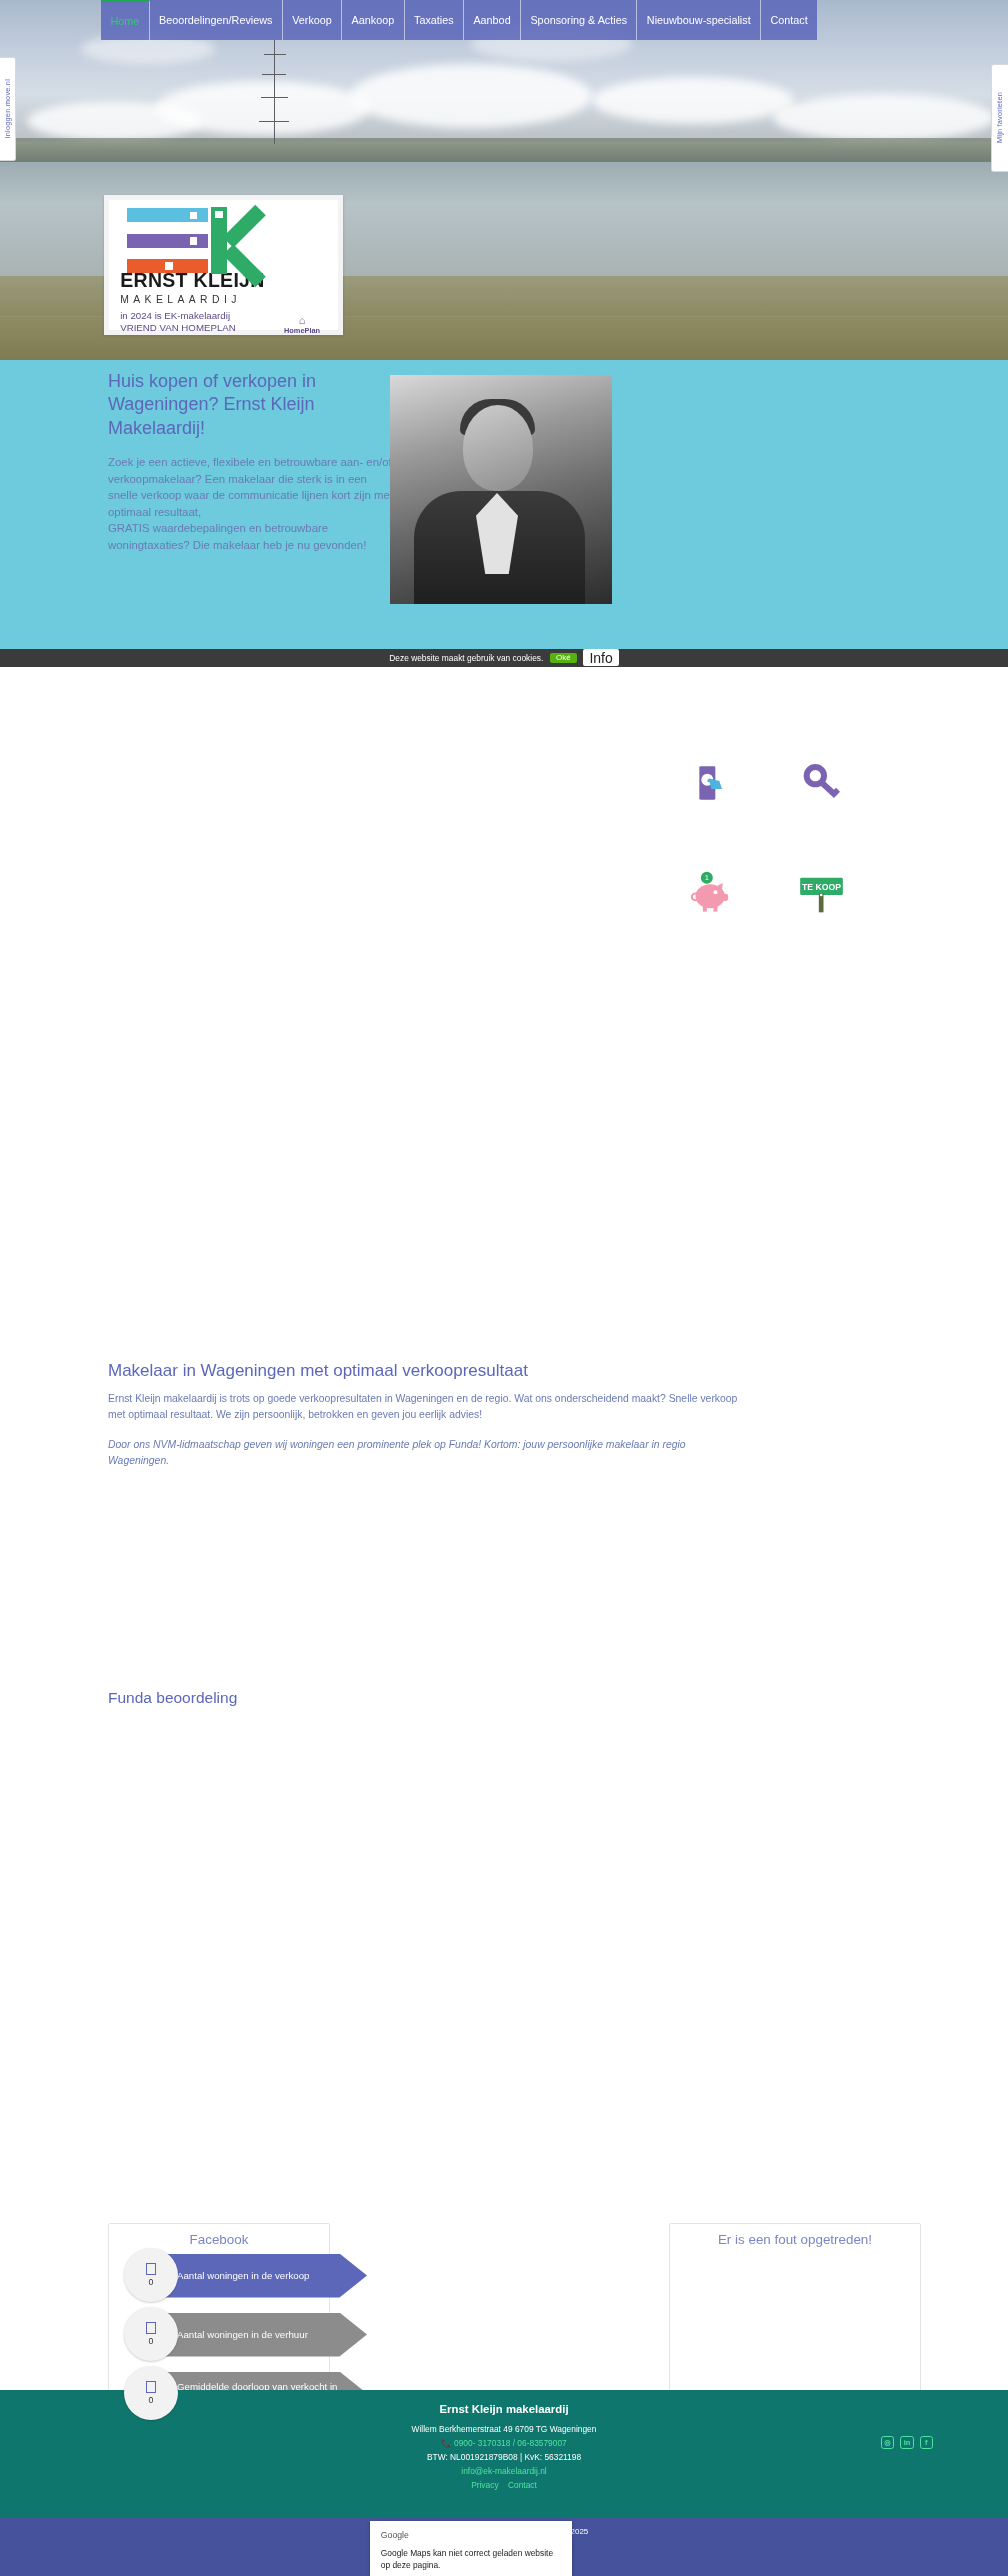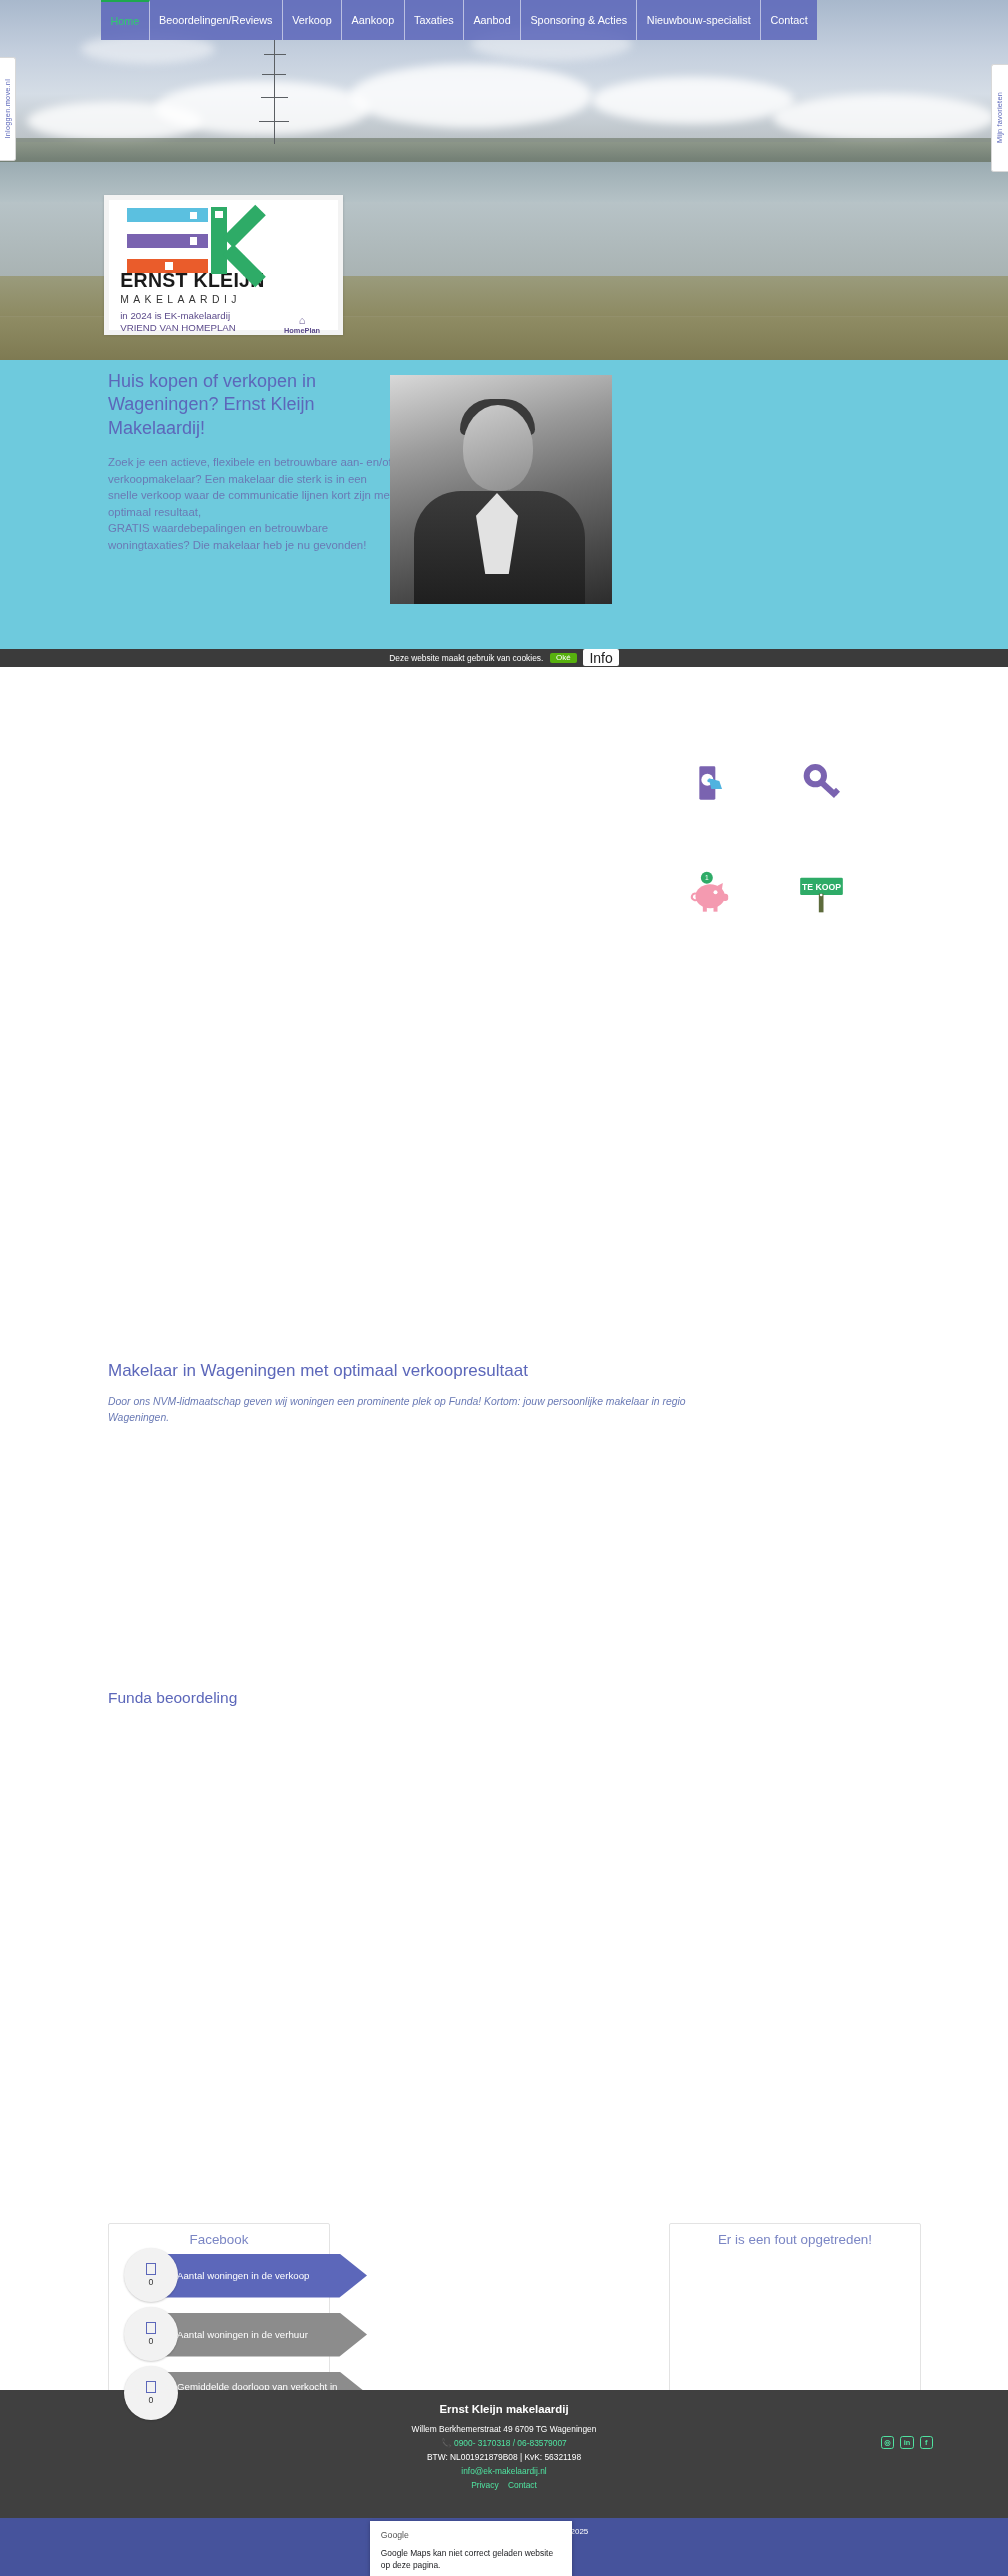--- a/index.html
+++ b/index.html
@@ -166,21 +166,21 @@
   }
   .gm-dialog .gm-t { font-size:8.7px; color:#555; margin-bottom:6.7px; }
   .gm-dialog .gm-m { font-size:8.4px; color:#202124; line-height:1.45; }
   .map-ctl {
     position:absolute; right:9.4px; width:20px; background:#fff; box-shadow:0 0.7px 2px rgba(0,0,0,.35);
     display:flex; flex-direction:column; align-items:center; color:#666;
   }
   .map-ctl.fs { top:9.4px; height:20px; justify-content:center; font-size:9.4px; }
 
   
-  .footer { position:absolute; left:0; top:2390px; width:1008px; height:128px; background:#404040; color:#fff;
+  .footer { position:absolute; left:0; top:2390px; width:1008px; height:128px; background:#0f766e; color:#fff;
             text-align:center; }
   .footer .fname { font-size:11.4px; font-weight:bold; padding-top:13.4px; }
   .footer .faddr { font-size:8.4px; margin-top:8.7px; }
   .footer .fphone { font-size:8.4px; margin-top:4px; color:#4fe3a0; }
   .footer .fbtw { font-size:8.4px; margin-top:4px; color:#fff; }
   .footer .fmail { font-size:8.4px; margin-top:4px; color:#4fe3a0; }
   .footer .flinks { font-size:8.4px; margin-top:4px; color:#4fe3a0; display:flex; gap:9.4px; justify-content:center; }
   .socials { position:absolute; right:75px; top:46px; display:flex; gap:6px; }
   .soc { width:13.4px; height:13.4px; border:0.9px solid #4fe3a0; border-radius:2.7px; color:#4fe3a0;
          display:flex; align-items:center; justify-content:center; font-size:7.4px; font-weight:bold; }
@@ -318,20 +318,21 @@
 <div class="cookiebar">
   <span>Deze website maakt gebruik van cookies.</span>
   <span class="btn-ok">Oké</span>
   <span class="btn-info">Info</span>
 </div>
 
 <div class="main">
 
   <div class="sect-intro">
     <div class="h2">Makelaar in Wageningen met optimaal verkoopresultaat</div>
+    <div class="p">Ernst Kleijn makelaardij is trots op goede verkoopresultaten in Wageningen en de regio. Wat ons onderscheidend maakt? Snelle verkoop met optimaal resultaat. We zijn persoonlijk, betrokken en geven jou eerlijk advies!</div>
     <div class="p ital">Door ons NVM-lidmaatschap geven wij woningen een prominente plek op Funda! Kortom: jouw persoonlijke makelaar in regio Wageningen.</div>
   </div>
 
   <div class="funda-title">Funda beoordeling</div>
 
   <div class="panels">
 
     <div class="panel panel-fb">
       <div class="panel-title">Facebook</div>
     </div>

